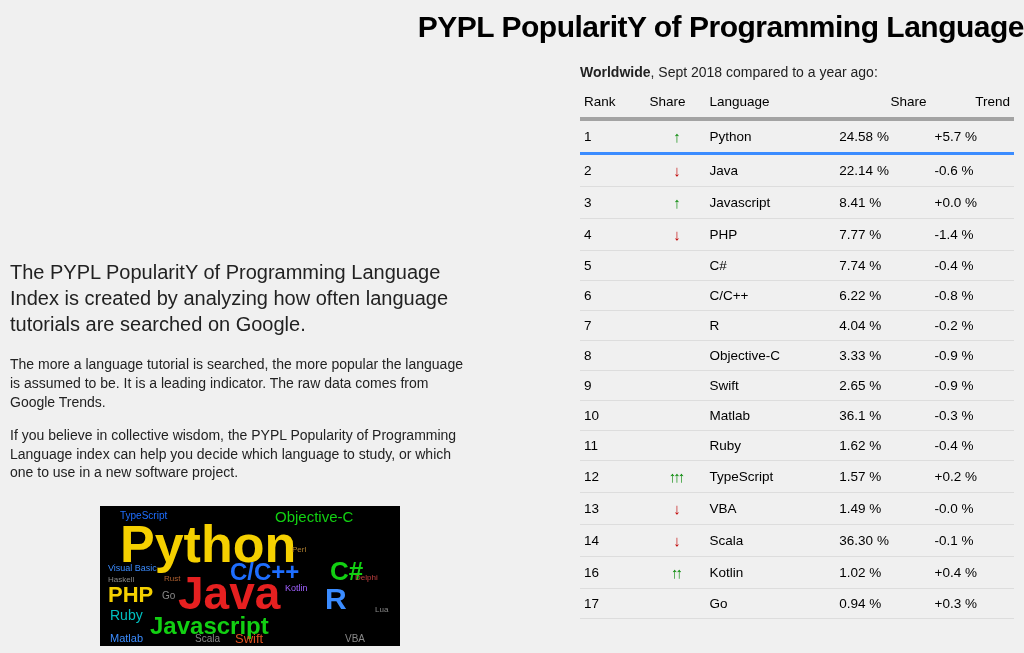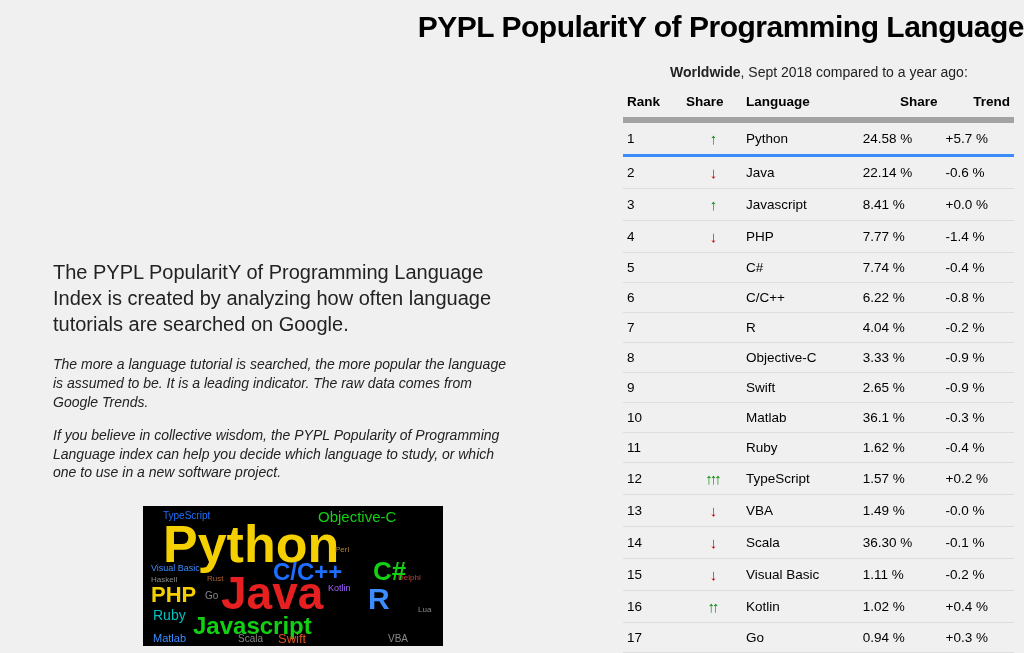--- a/index.html
+++ b/index.html
@@ -21,68 +21,65 @@
 }
 .content {
   display: flex;
   padding: 0 10px;
 }
 .left-col {
   width: 480px;
   padding-top: 195px;
   padding-left: 0;
   padding-right: 20px;
-  margin-left: 43px;
 }
 .intro-large {
   font-size: 20px;
   font-weight: 300;
   line-height: 1.3;
   margin-bottom: 18px;
   color: #222;
 }
 .intro-small {
   font-size: 14px;
   line-height: 1.35;
   margin-bottom: 14px;
   color: #222;
-  font-style: italic;
 }
 .word-cloud {
   margin-top: 24px;
   margin-left: 90px;
   width: 300px;
   height: 140px;
   background: #000;
   position: relative;
   overflow: hidden;
   font-family: Arial, sans-serif;
 }
 .wc-word { position: absolute; line-height: 1; }
 .right-col {
   flex: 1;
   padding-left: 90px;
 }
 .caption {
   font-size: 14px;
   margin-bottom: 8px;
   color: #222;
-  margin-left: 47px;
 }
 .caption strong { font-weight: bold; }
 table {
   width: 100%;
   border-collapse: collapse;
   font-size: 13.5px;
 }
 thead th {
   text-align: left;
-  font-weight: bold;
+  font-weight: normal;
   padding: 6px 4px 8px;
-  border-bottom: 6px solid #a3a3a3;
+  border-bottom: 4px solid #a3a3a3;
 }
 thead th.num { text-align: right; }
 tbody td {
   padding: 7px 4px;
   border-bottom: 1px solid #ddd;
   vertical-align: middle;
 }
 tbody td.num { }
 tbody td.change-cell { text-align: center; width: 60px; }
 tbody tr.highlight td { border-bottom: 3px solid #3b8cff; }
@@ -232,27 +229,20 @@
             <td class="num">-0.0 %</td>
           </tr>
           <tr>
             <td>14</td>
             <td class="change-cell"><span class="arrow-down">↓</span></td>
             <td>Scala</td>
             <td class="num">36.30 %</td>
             <td class="num">-0.1 %</td>
           </tr>
           <tr>
-            <td>15</td>
-            <td class="change-cell"><span class="arrow-down">↓</span></td>
-            <td>Visual Basic</td>
-            <td class="num">1.11 %</td>
-            <td class="num">-0.2 %</td>
-          </tr>
-          <tr>
             <td>16</td>
             <td class="change-cell"><span class="arrow-up">↑↑</span></td>
             <td>Kotlin</td>
             <td class="num">1.02 %</td>
             <td class="num">+0.4 %</td>
           </tr>
           <tr>
             <td>17</td>
             <td class="change-cell"></td>
             <td>Go</td>

